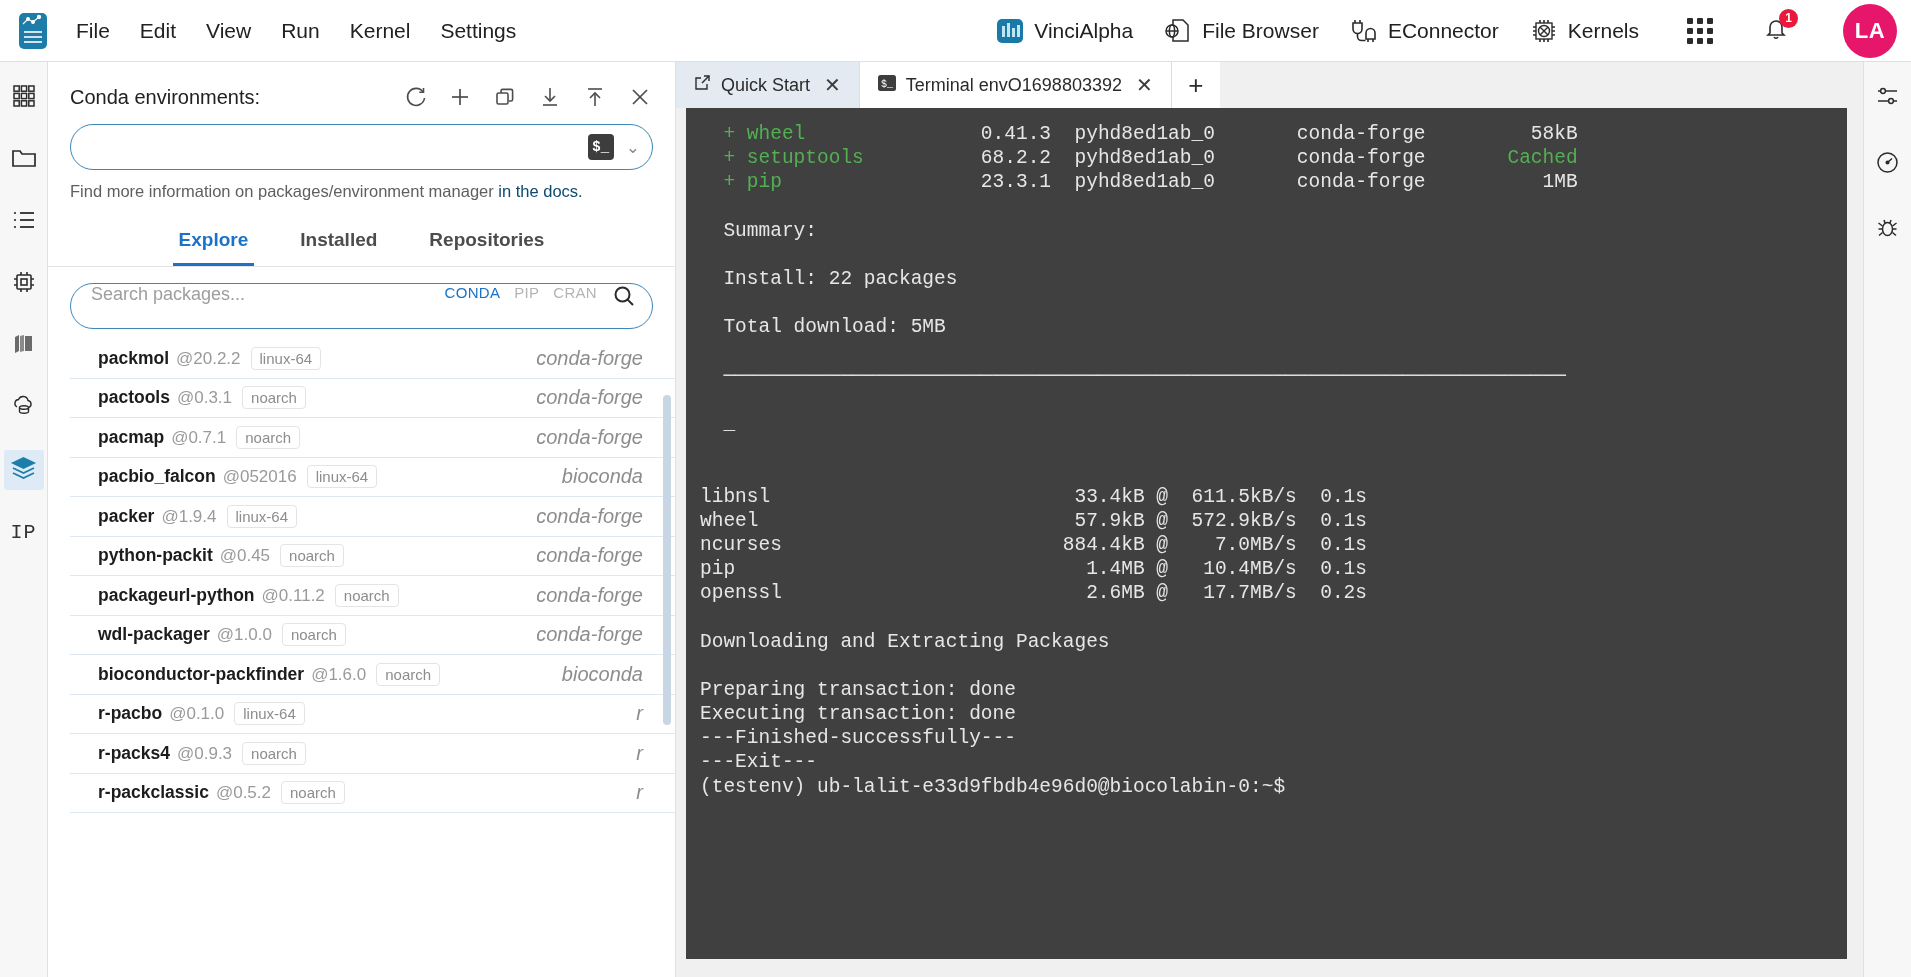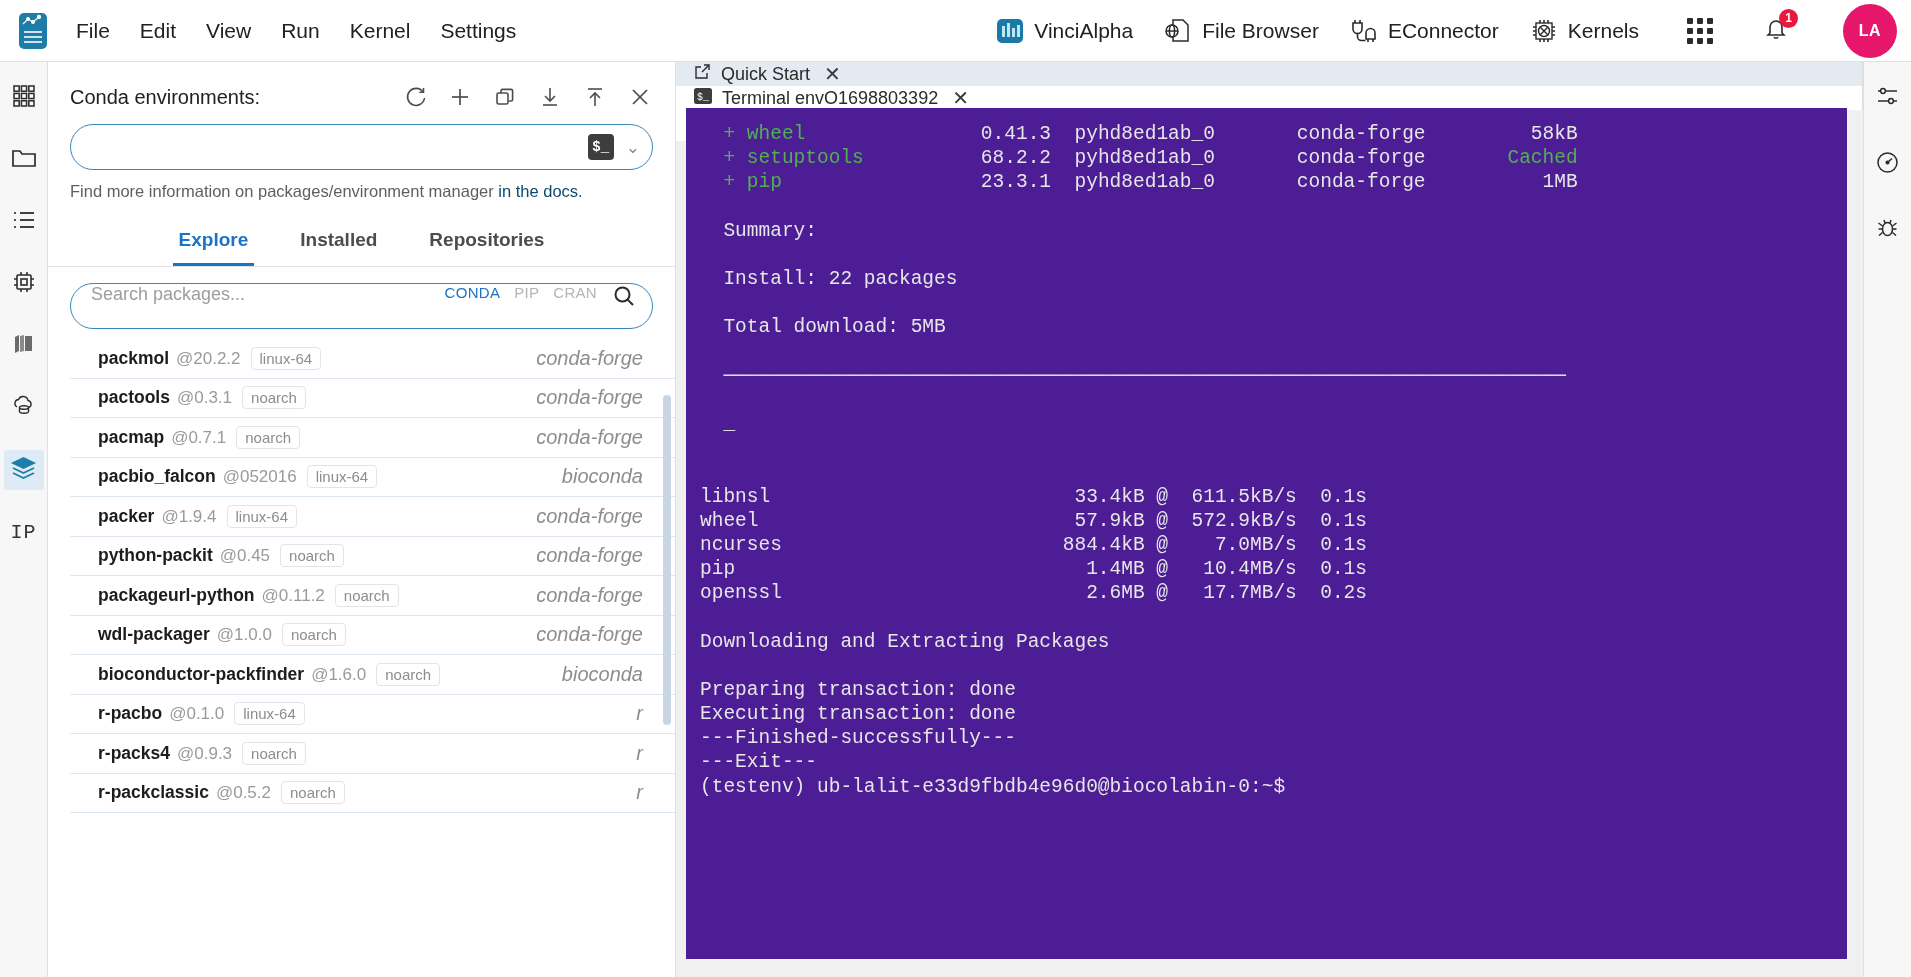--- a/index.html
+++ b/index.html
@@ -47,21 +47,21 @@
     position: absolute; top: -5px; right: -7px;
     background: #e8193c; color: #fff; border-radius: 50%;
     width: 19px; height: 19px; font-size: 12px;
     display: flex; align-items: center; justify-content: center;
     font-weight: 700;
   }
   .avatar {
     width: 54px; height: 54px; border-radius: 50%;
     background: #e6176b; color: #fff;
     display: flex; align-items: center; justify-content: center;
-    font-size: 16px; font-weight: 700; margin-left: 22px; cursor: pointer;
+    font-size: 22px; font-weight: 700; margin-left: 22px; cursor: pointer;
     letter-spacing: 0.5px;
   }
 
   
   .body-row { flex: 1; display: flex; min-height: 0; }
 
   
   .rail {
     width: 48px; min-width: 48px;
     background: #f7f7f7; border-right: 1px solid #e0e0e0;
@@ -150,34 +150,34 @@
     border-radius: 4px; padding: 2px 8px; margin-left: 3px;
   }
   .pkg-chan { font-size: 20px; color: #8d8d8d; white-space: nowrap; font-style: italic; }
   .scrollbar {
     position: absolute; right: 4px; top: 56px; width: 8px; height: 330px;
     background: #c8d6e4; border-radius: 4px; cursor: pointer;
   }
 
   
   .dock { flex: 1; display: flex; flex-direction: column; background: #f0f0f0; min-width: 0; }
-  .tabbar { height: 46px; min-height: 46px; display: flex; align-items: stretch; background: #f0f0f0; flex-direction: column; }
+  .tabbar { height: 46px; min-height: 46px; display: flex; align-items: stretch; background: #f0f0f0; }
   .dtab {
     display: flex; align-items: center; gap: 10px; padding: 0 18px;
     font-size: 18px; color: #2b2b2b; cursor: pointer;
     border-right: 1px solid #dcdcdc; background: #e4eaf2; white-space: nowrap;
   }
   .dtab.active { background: #ffffff; }
   .dtab .x { color: #3a3a3a; font-size: 20px; cursor: pointer; margin-left: 4px; }
   .dtab-add {
     display:flex; align-items:center; justify-content:center; width: 48px;
     font-size: 26px; color: #2b2b2b; cursor: pointer; background:#fff;
   }
   .term-pane {
-    flex: 1; margin: 0 16px 18px 10px; background: #4c1d95; overflow: hidden;
+    flex: 1; margin: 0 16px 18px 10px; background: #404040; overflow: hidden;
     padding: 14px 22px 10px 14px; min-height: 0;
   }
   .term {
     font-family: "Liberation Mono", monospace;
     font-size: 19.5px; line-height: 1.24; color: #e6e6e6;
     white-space: pre; letter-spacing: 0px;
   }
   .term .g { color: #52b052; }
   .term .cached { color: #52b052; }
 

